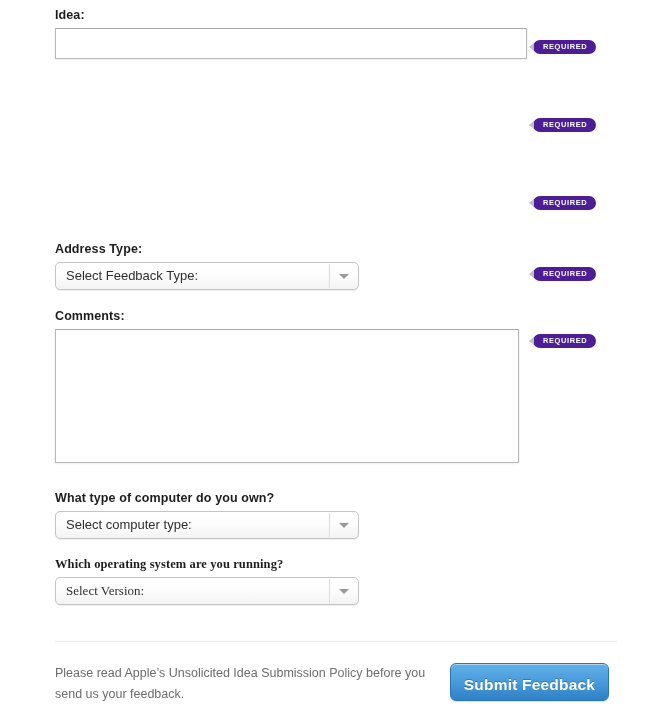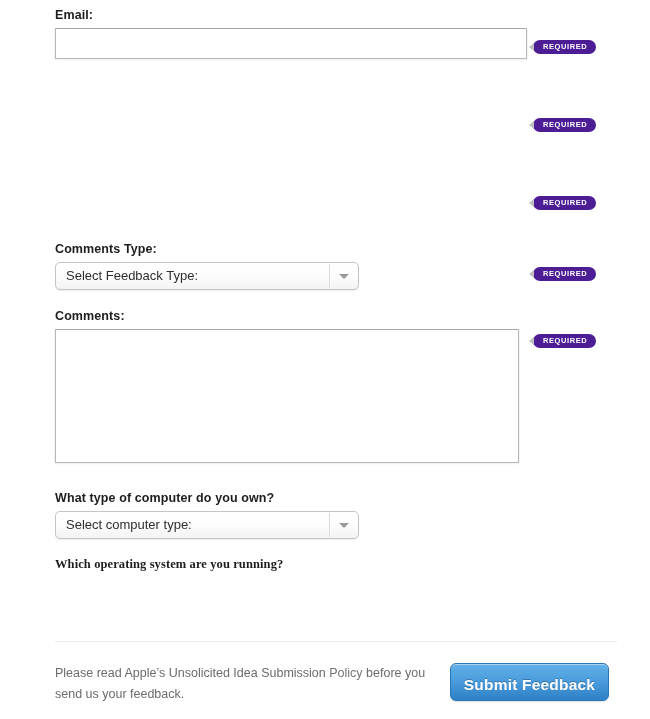--- a/index.html
+++ b/index.html
@@ -191,31 +191,31 @@
     cursor: pointer;
     padding: 12px;
   }
 </style>
 </head>
 <body>
 
 <div class="form-wrap">
 
   <div class="field" style="top:8px;">
-    <div class="field-label">Email:</div>
+    <div class="field-label">Idea:</div>
     <input class="text-input" type="text" value="" style="">
   </div>
   <div class="required-badge" style="top:40px; left:533px;">REQUIRED</div>
 
   <div class="required-badge" style="top:118px; left:533px;">REQUIRED</div>
 
   <div class="required-badge" style="top:196px; left:533px;">REQUIRED</div>
 
   <div class="field" style="top:242px;">
-    <div class="field-label">Comments Type:</div>
+    <div class="field-label">Address Type:</div>
     <div class="select-box">
       <span class="select-text">Select Feedback Type:</span>
       <span class="select-divider"></span>
       <span class="select-arrow"></span>
     </div>
   </div>
   <div class="required-badge" style="top:267px; left:533px;">REQUIRED</div>
 
   <div class="field" style="top:309px;">
     <div class="field-label">Comments:</div>
@@ -227,20 +227,25 @@
     <div class="field-label">What type of computer do you own?</div>
     <div class="select-box">
       <span class="select-text">Select computer type:</span>
       <span class="select-divider"></span>
       <span class="select-arrow"></span>
     </div>
   </div>
 
   <div class="field" style="top:557px;font-family:Liberation Serif, serif;">
     <div class="field-label">Which operating system are you running?</div>
+    <div class="select-box">
+      <span class="select-text">Select Version:</span>
+      <span class="select-divider"></span>
+      <span class="select-arrow"></span>
+    </div>
   </div>
 
   <div class="footer-divider"></div>
 
   <div class="footer-note"><span>Please read Apple’s Unsolicited Idea Submission </span><a href="#">Policy</a><span> before you send us your feedback.</span></div>
 
   <button class="submit-button">Submit Feedback</button>
 
 </div>
 

